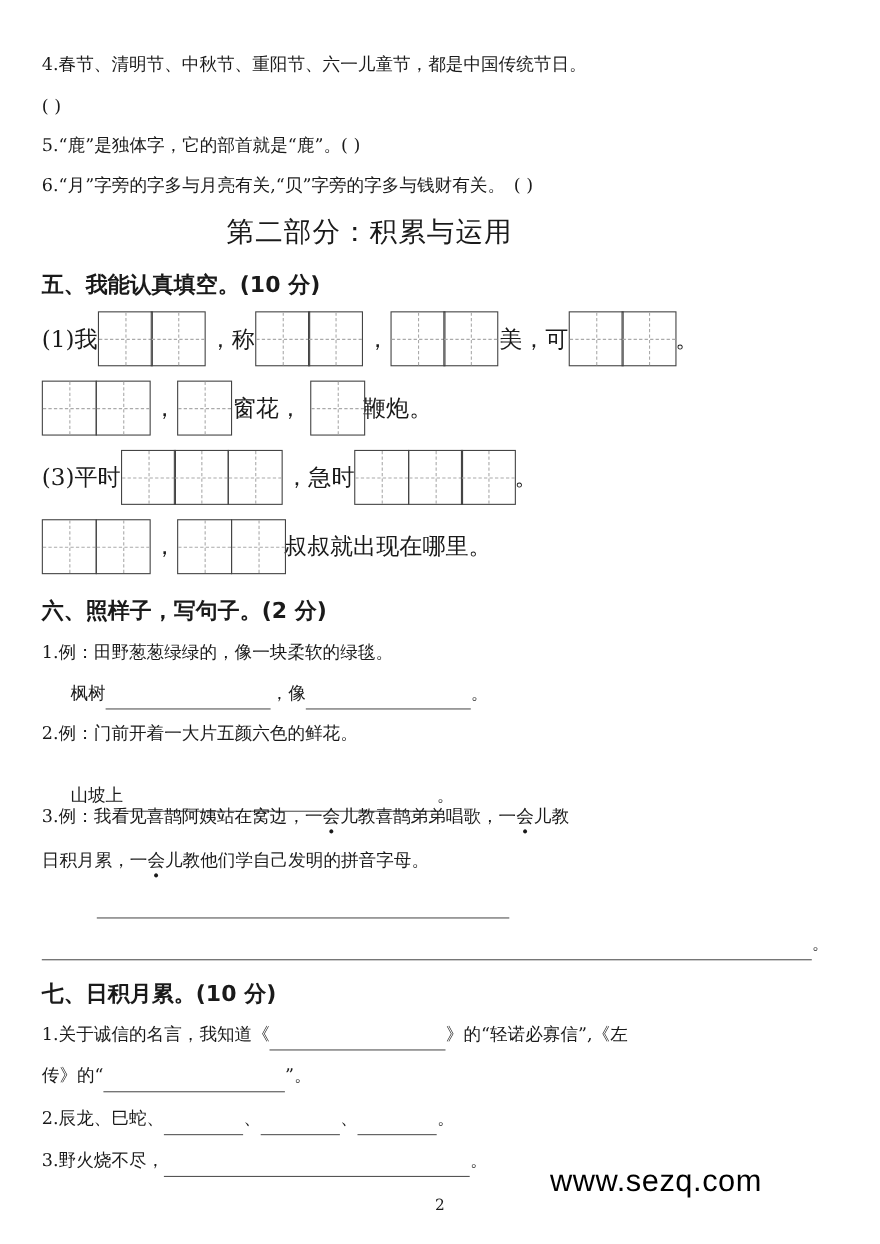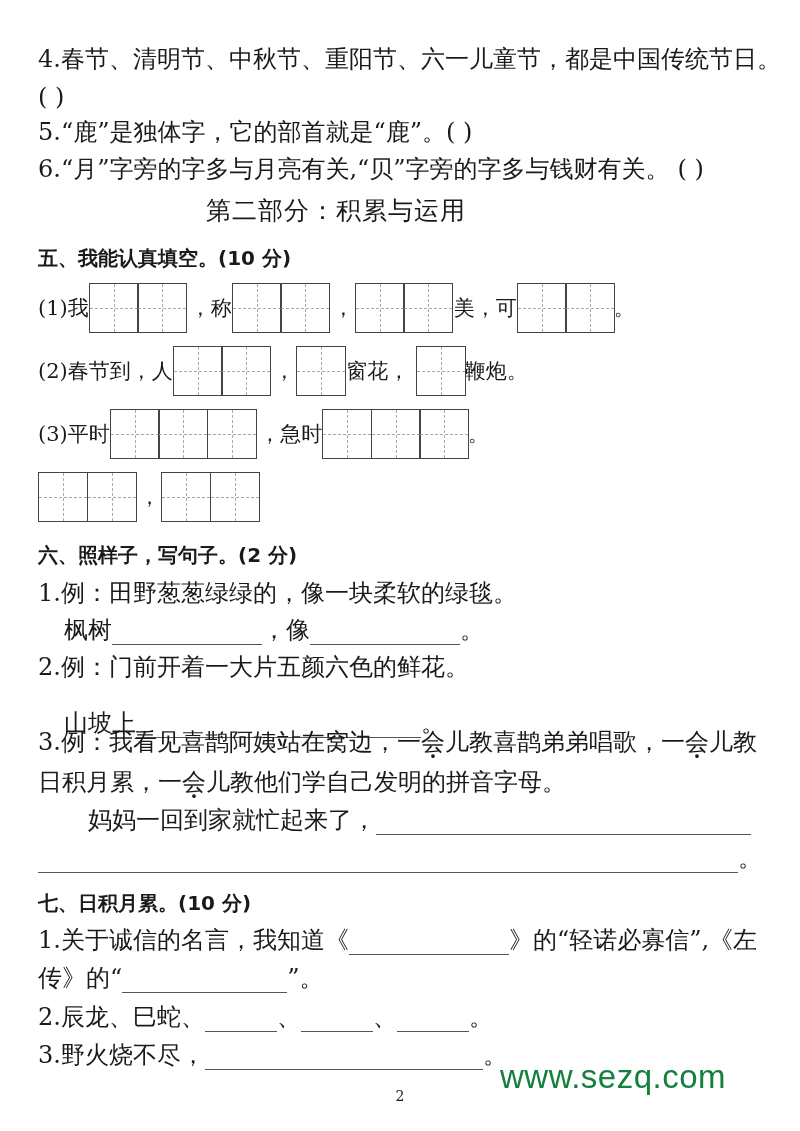--- a/index.html
+++ b/index.html
@@ -1,33 +1,33 @@
 <!DOCTYPE html>
 <html><head>
 <meta charset="utf-8">
 <style>
   html, body { margin: 0; padding: 0; background: #ffffff; }
   body { width: 800px; height: 1131px; position: relative; overflow: hidden;
          font-family: "DejaVu Serif", "Liberation Serif", serif; color: #1a1a1a; }
-  .line { position: absolute; left: 38px; font-size: 24px; line-height: 30px; white-space: nowrap; }
+  .line { position: absolute; left: 38px; font-size: 16px; line-height: 30px; white-space: nowrap; }
   .title { position: absolute; left: 0; width: 672px; text-align: center; top: 193px;
            font-family: "DejaVu Sans", "Liberation Sans", sans-serif; font-size: 25px; line-height: 36px; letter-spacing: 1px; }
   .sec { position: absolute; left: 38px; font-family: "DejaVu Sans", "Liberation Sans", sans-serif;
          font-weight: bold; font-size: 20px; line-height: 30px; white-space: nowrap; }
   .row { position: absolute; left: 38px; height: 50px; display: flex; align-items: center; font-size: 21px; white-space: nowrap; }
   .grid { display: inline-flex; }
   .cell { width: 48px; height: 48px; border: 1.5px solid #444; position: relative; box-sizing: content-box; margin-right: -1.5px; }
   .cell::before { content: ""; position: absolute; left: 50%; top: 0; bottom: 0; border-left: 1px dashed #aaa; }
   .cell::after  { content: ""; position: absolute; top: 50%; left: 0; right: 0; border-top: 1px dashed #aaa; }
   .blank { display: inline-block; border-bottom: 1px solid #555; height: 22px; vertical-align: bottom; }
   .dot { position: relative; display: inline-block; }
   .dot::after { content: "·"; position: absolute; left: 50%; transform: translateX(-50%); bottom: -14px; font-size: 20px; font-weight: bold; }
   .pagenum { position: absolute; left: 0; width: 800px; text-align: center; top: 1088px; font-size: 14px; }
   .watermark { position: absolute; left: 500px; top: 1058px; font-family: "Liberation Sans", sans-serif;
-               font-size: 33px; color: #15803d; letter-spacing: 0.5px; }
+               font-size: 28px; color: #000000; letter-spacing: 0.5px; }
   .gap { display: inline-block; }
 </style>
 </head>
 <body>
 
 <div class="line" style="top:44px">
   <span>4.春节、清明节、中秋节、重阳节、六一儿童节，都是中国传统节日。</span>
 </div>
 <div class="line" style="top:82px">
   <span>(      )</span>
@@ -61,21 +61,20 @@
     </span>
   <span style="margin-left:2px">美，可</span>
   <span class="grid">
       <span class="cell"></span>
       <span class="cell"></span>
     </span>
   <span>。</span>
 </div>
 
 <div class="row" style="top:346px">
-  <span>(2)春节到，人</span>
   <span class="grid">
       <span class="cell"></span>
       <span class="cell"></span>
     </span>
   <span style="margin-left:4px;width:22px;display:inline-block">，</span>
   <span class="grid">
       <span class="cell"></span>
     </span>
   <span style="margin-left:2px;width:70px;display:inline-block">窗花，</span>
   <span class="grid">
@@ -103,20 +102,21 @@
 <div class="row" style="top:472px">
   <span class="grid">
       <span class="cell"></span>
       <span class="cell"></span>
     </span>
   <span style="margin-left:4px;width:22px;display:inline-block">，</span>
   <span class="grid">
       <span class="cell"></span>
       <span class="cell"></span>
     </span>
+  <span>叔叔就出现在哪里。</span>
 </div>
 
 <div class="sec" style="top:540px">六、照样子，写句子。(2 分)</div>
 
 <div class="line" style="top:578px">1.例：田野葱葱绿绿的，像一块柔软的绿毯。</div>
 <div class="line" style="top:615px;left:64px">
   <span>枫树</span><span class="blank" style="width:150px"></span><span>，像</span><span class="blank" style="width:150px"></span><span>。</span>
 </div>
 
 <div class="line" style="top:652px">2.例：门前开着一大片五颜六色的鲜花。</div>
@@ -124,21 +124,21 @@
   <span>山坡上</span><span class="blank" style="width:285px"></span><span>。</span>
 </div>
 
 <div class="line" style="top:727px">
   <span>3.例：我看见喜鹊阿姨站在窝边，</span><span class="dot">一会儿</span><span>教喜鹊弟弟唱歌，</span><span class="dot">一会儿</span><span>教</span>
 </div>
 <div class="line" style="top:767px">
   <span>日积月累，</span><span class="dot">一会儿</span><span>教他们学自己发明的拼音字母。</span>
 </div>
 <div class="line" style="top:805px;left:88px">
-  <span>妈妈一回到家就忙起来了，</span><span class="blank" style="width:375px"></span>
+  <span class="blank" style="width:375px"></span>
 </div>
 <div class="line" style="top:843px">
   <span class="blank" style="width:700px"></span><span>。</span>
 </div>
 
 <div class="sec" style="top:888px">七、日积月累。(10 分)</div>
 
 <div class="line" style="top:925px">
   <span>1.关于诚信的名言，我知道《</span><span class="blank" style="width:160px"></span><span>》的“轻诺必寡信”,《左</span>
 </div>

